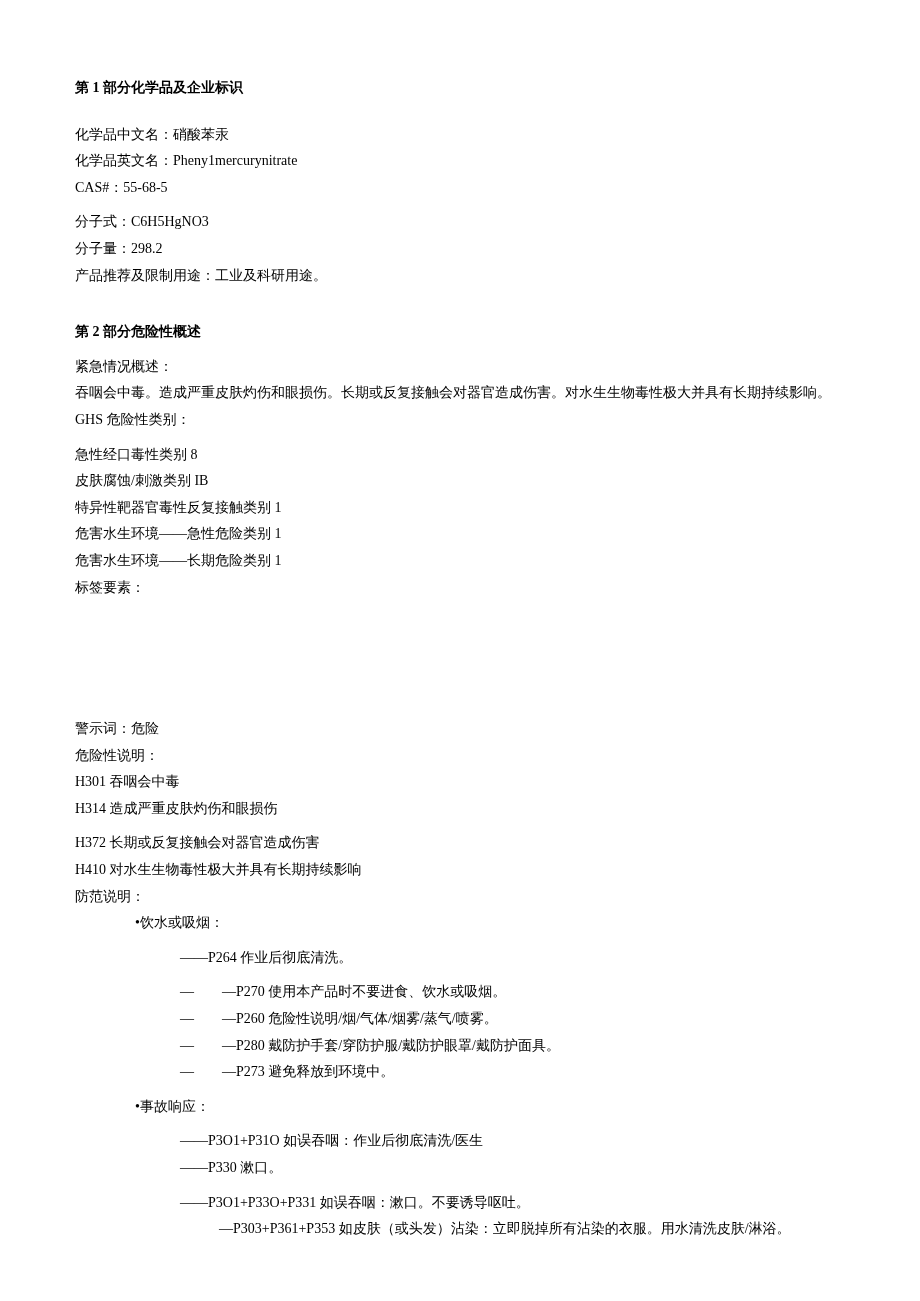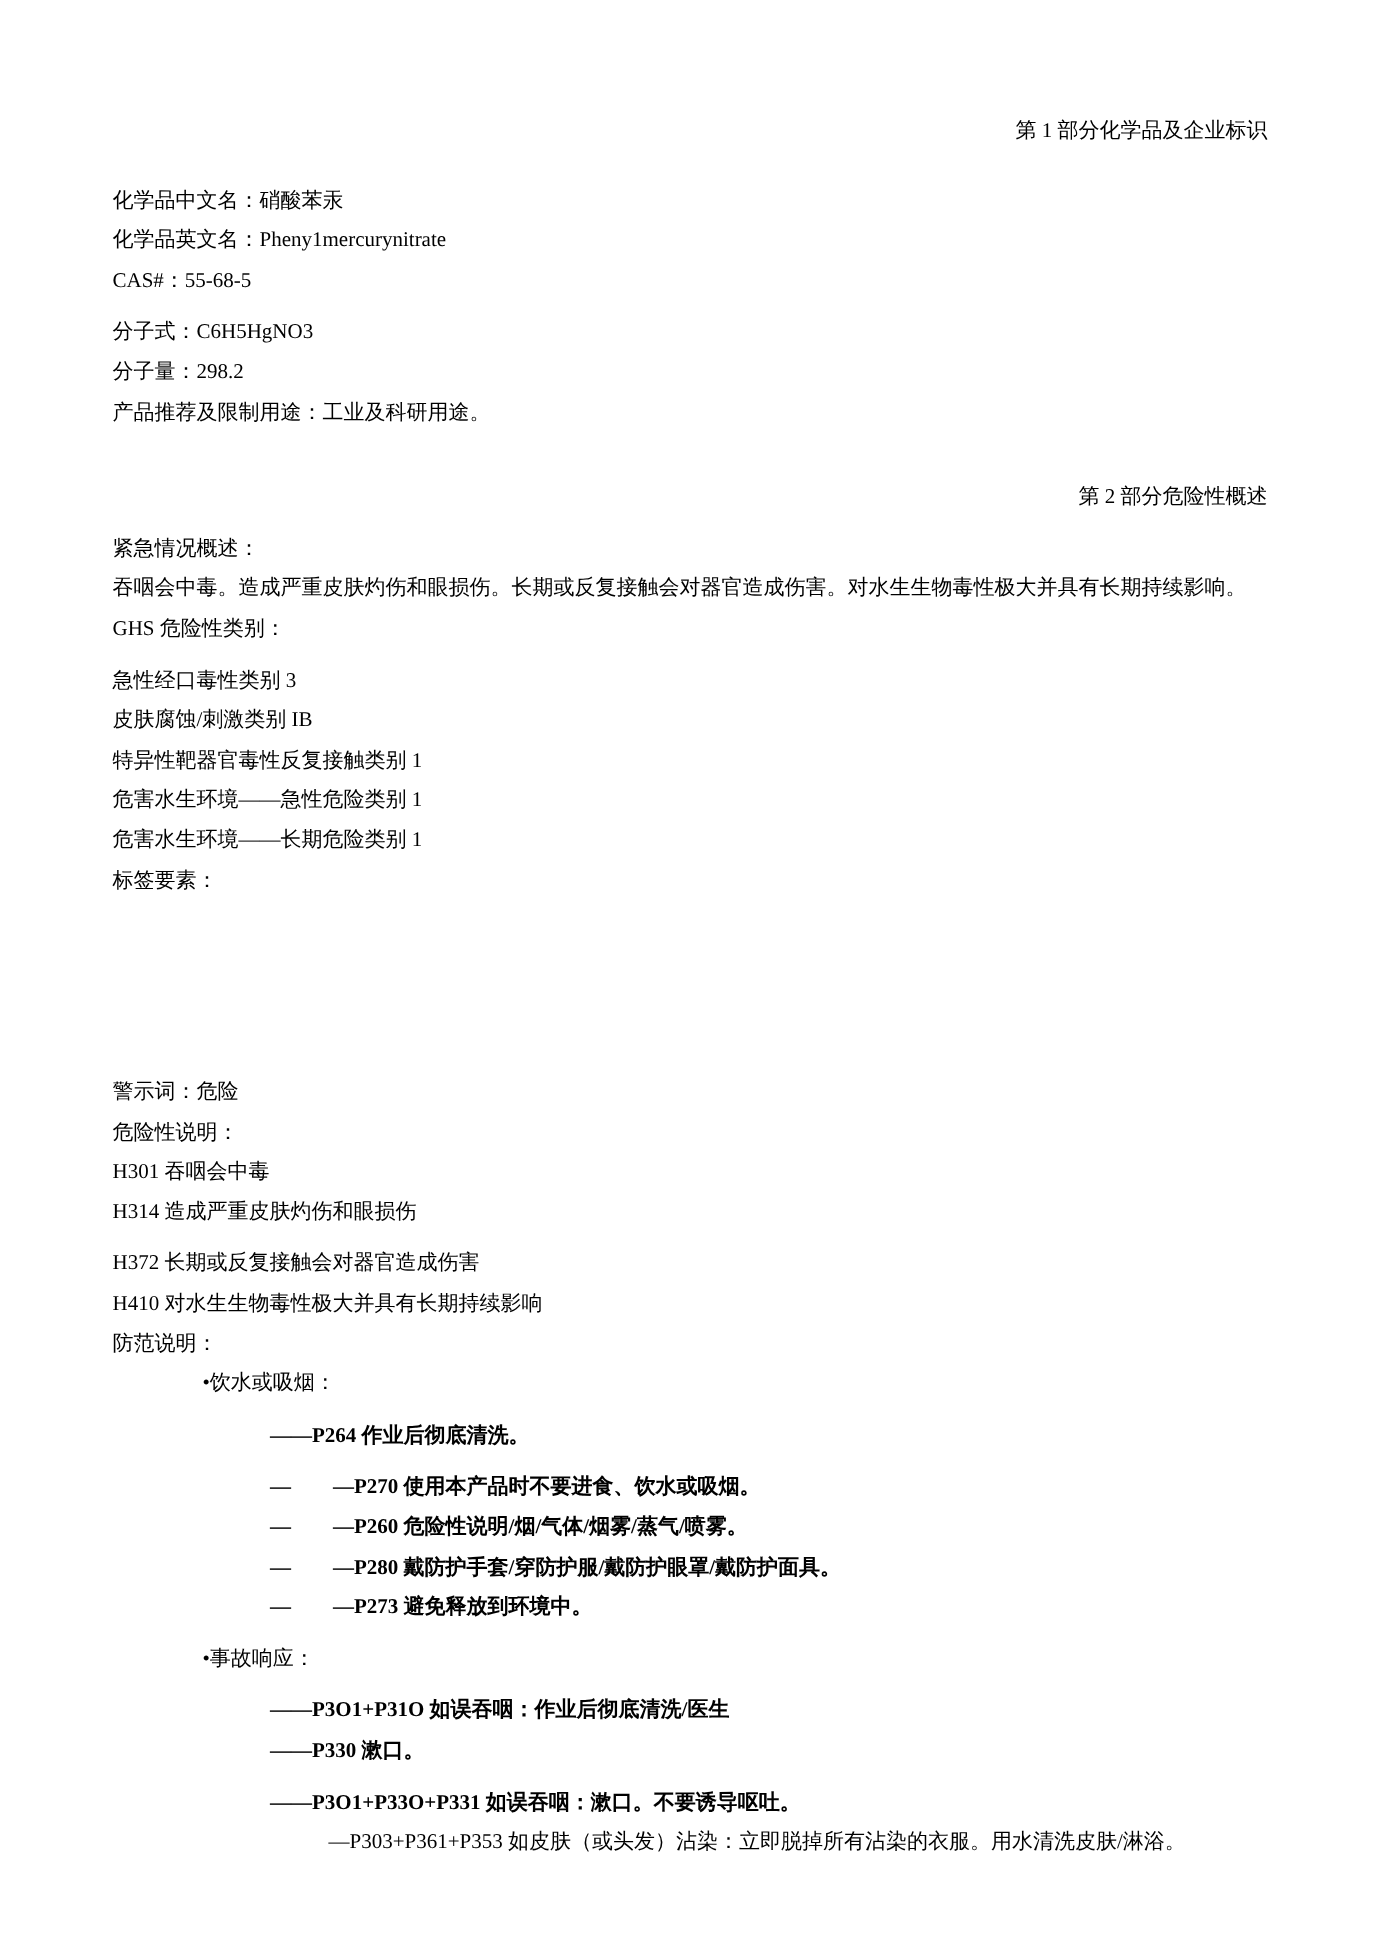--- a/index.html
+++ b/index.html
@@ -10,23 +10,23 @@
     body {
       font-family: "SimSun", "宋体", serif;
       font-size: 14px;
       line-height: 1.9;
       color: #000;
       background: #fff;
       padding: 75px 75px 40px 75px;
       width: 920px;
     }
     .section-title {
-      text-align: right;
+      text-align: left;
       margin-bottom: 20px;
-      font-weight: normal;
+      font-weight: bold;
     }
     .section-title.s2 {
       margin-top: 30px;
       margin-bottom: 8px;
     }
     .field-line {
       margin-bottom: 0;
     }
     .gap {
       height: 8px;
@@ -35,21 +35,20 @@
       margin-bottom: 0;
     }
     .big-gap {
       height: 115px;
     }
     .indent1 {
       padding-left: 60px;
     }
     .indent2 {
       padding-left: 105px;
-      font-weight: bold;
     }
     .indent3b {
       padding-left: 130px;
     }
   </style>
 </head>
 <body>
 
 <div class="section-title">第 1 部分化学品及企业标识</div>
 
@@ -72,21 +71,21 @@
 <div class="field-line">
   <span>产品推荐及限制用途：</span><span>工业及科研用途。</span>
 </div>
 
 <div class="section-title s2">第 2 部分危险性概述</div>
 
 <div class="para">紧急情况概述：</div>
 <div class="para">吞咽会中毒。造成严重皮肤灼伤和眼损伤。长期或反复接触会对器官造成伤害。对水生生物毒性极大并具有长期持续影响。</div>
 <div class="para">GHS 危险性类别：</div>
 <div class="gap"></div>
-<div class="para">急性经口毒性类别 3</div>
+<div class="para">急性经口毒性类别 8</div>
 <div class="para">皮肤腐蚀/刺激类别 IB</div>
 <div class="para">特异性靶器官毒性反复接触类别 1</div>
 <div class="para">危害水生环境——急性危险类别 1</div>
 <div class="para">危害水生环境——长期危险类别 1</div>
 <div class="para">标签要素：</div>
 
 <div class="big-gap"></div>
 
 <div class="para">
   <span>警示词：</span><span>危险</span>

